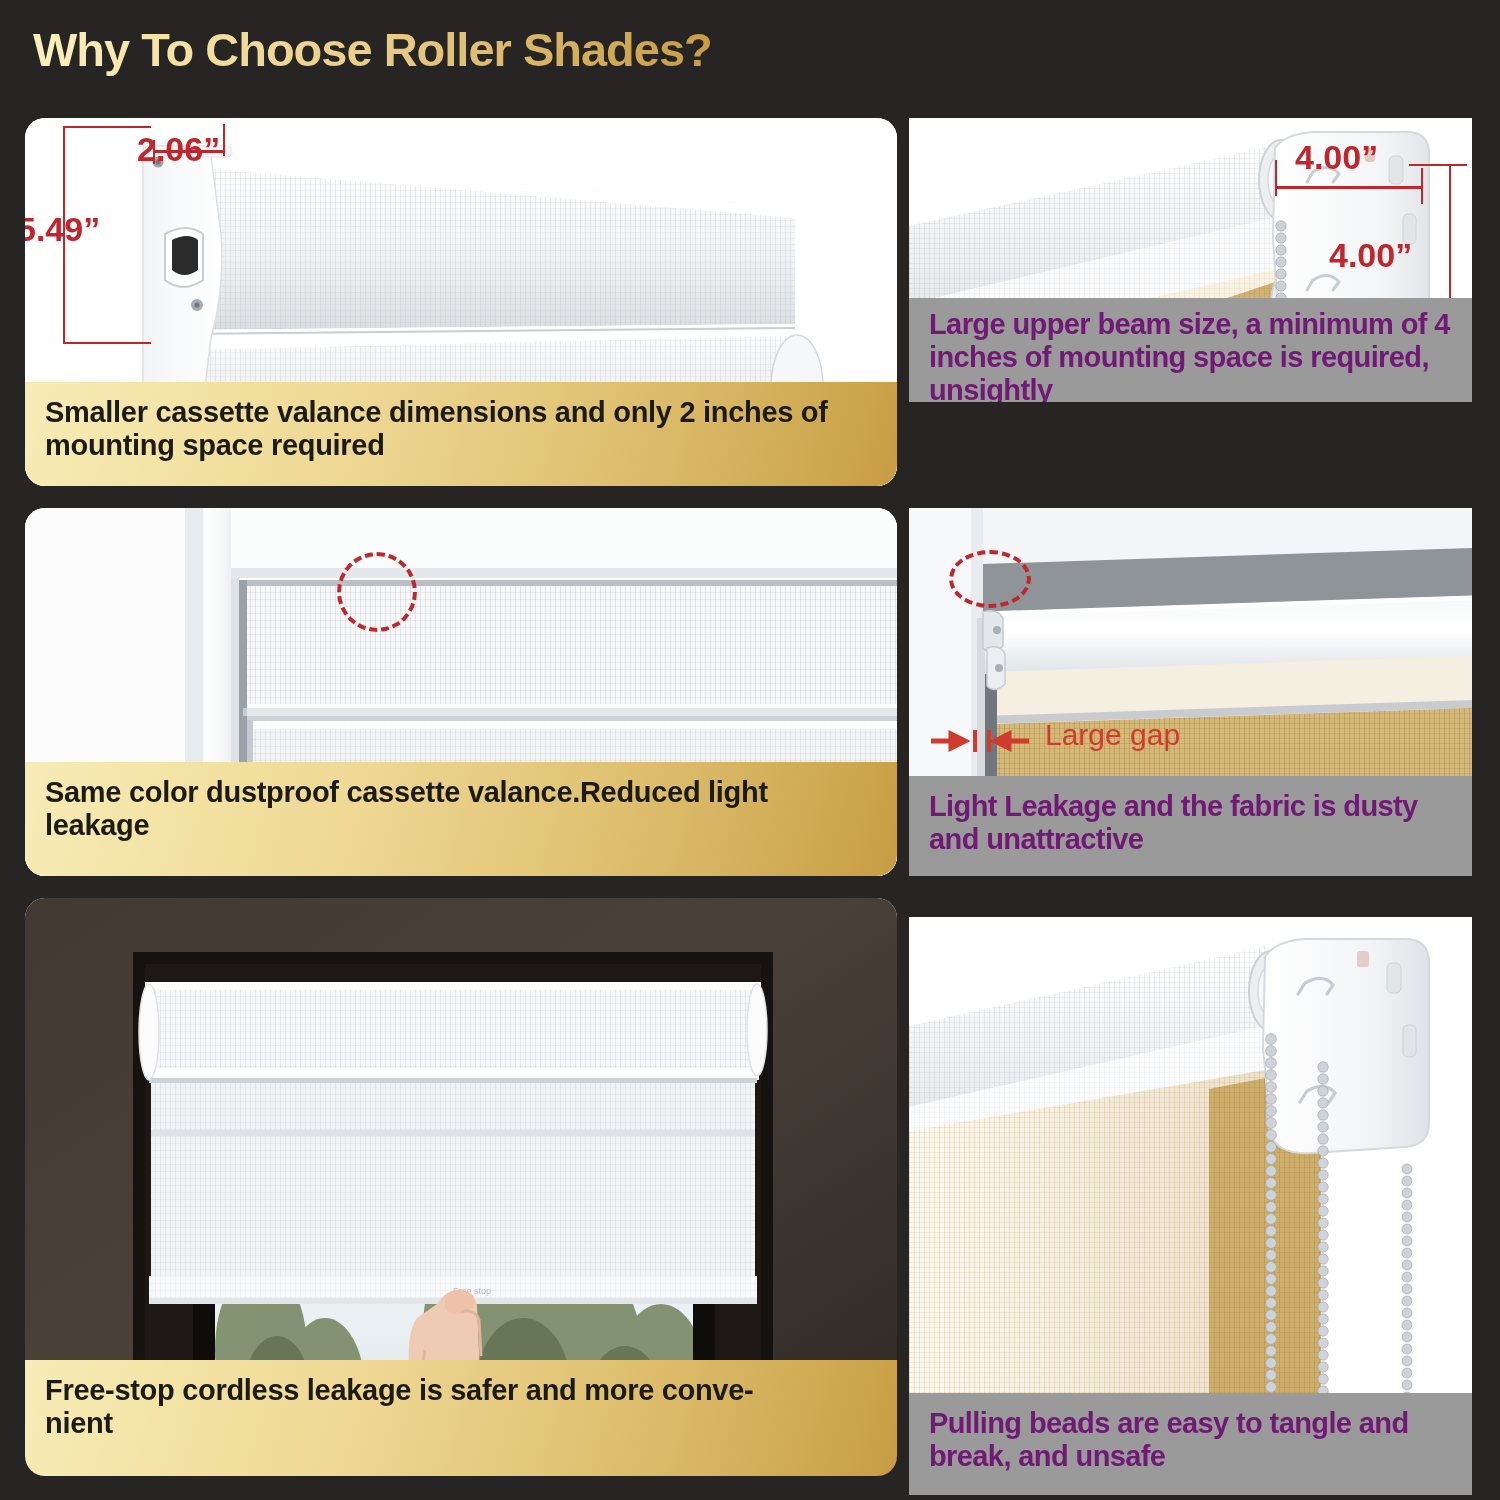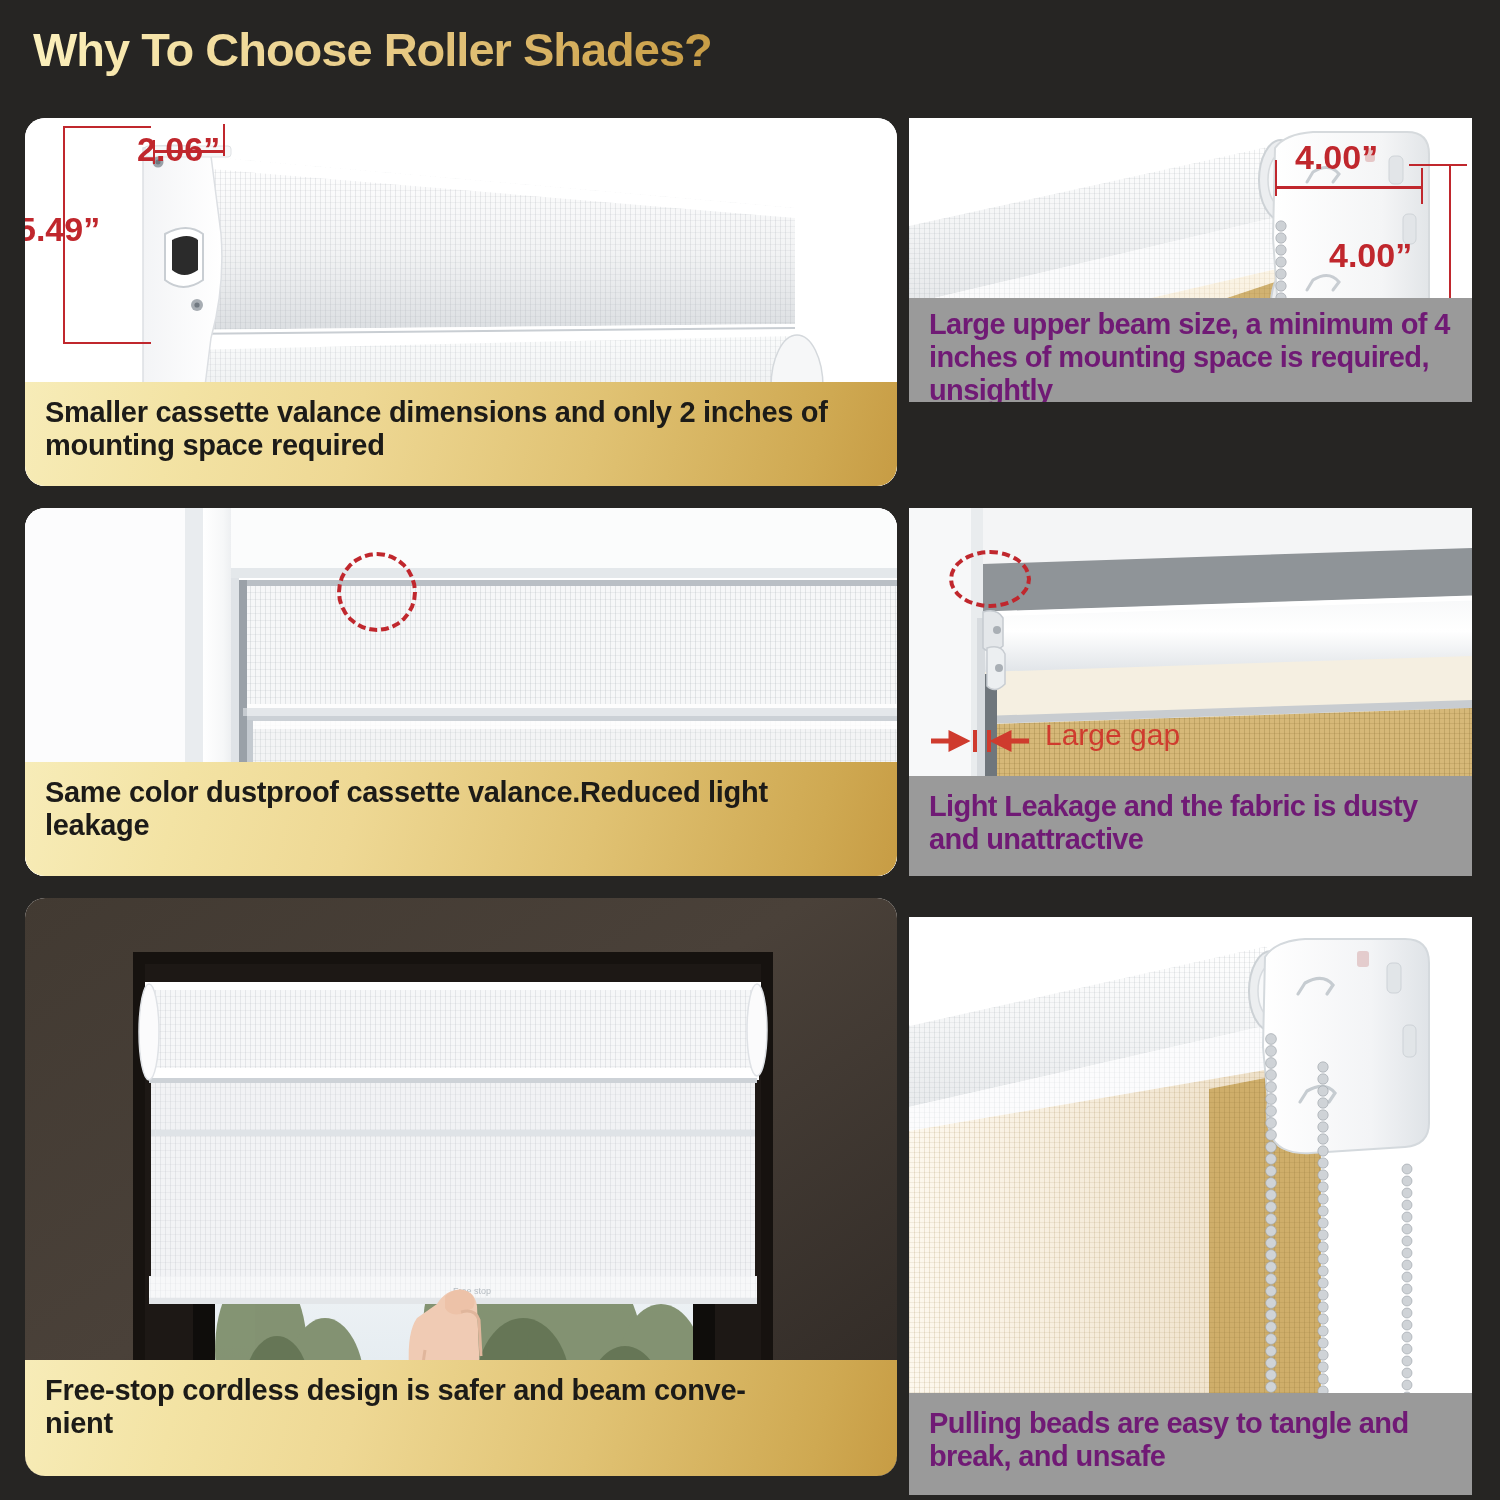--- a/index.html
+++ b/index.html
@@ -420,21 +420,21 @@
         <path d="M412 406 q10 -16 26 -14 q12 2 14 16 l2 46 q2 30 -12 52 l-18 16 l-36 0 l-4 -54 q-2 -34 8 -48 Z" fill="#f0cbb4"></path>
         <path d="M420 398 q14 -12 26 -2 q6 6 2 14 l-12 6 q-12 2 -16 -6 Z" fill="#edc2a8"></path>
         <path d="M436 414 q14 -4 18 8 l2 36" stroke="#e0b69c" stroke-width="3" fill="none"></path>
         <path d="M400 452 q-6 34 4 62 l10 28" stroke="#e0b69c" stroke-width="3" fill="none"></path>
         <path d="M404 470 l26 0" stroke="#e3bba1" stroke-width="2" fill="none"></path>
         <path d="M392 520 q10 34 22 58 l0 0" fill="#f0cbb4"></path>
         <path d="M386 500 L438 500 L446 578 L378 578 Z" fill="#f0cbb4"></path>
       </g>
     </svg>
   </div>
-  <div class="caption gold" style="height:116px; white-space:pre-line;">Free-stop cordless design is safer and beam conve-
+  <div class="caption gold" style="height:116px; white-space:pre-line;">Free-stop cordless leakage is safer and more conve-
 nient</div>
 </div>
 
 <div class="panel right" style="left:909px; top:917px; width:563px; height:578px;">
   <div class="photo">
     <svg width="563" height="578" viewBox="0 0 563 578">
       <defs>
         <linearGradient id="fabW6" x1="0" y1="0" x2="0" y2="1">
           <stop offset="0%" stop-color="#ffffff"></stop>
             <stop offset="100%" stop-color="#e9ebed"></stop>

